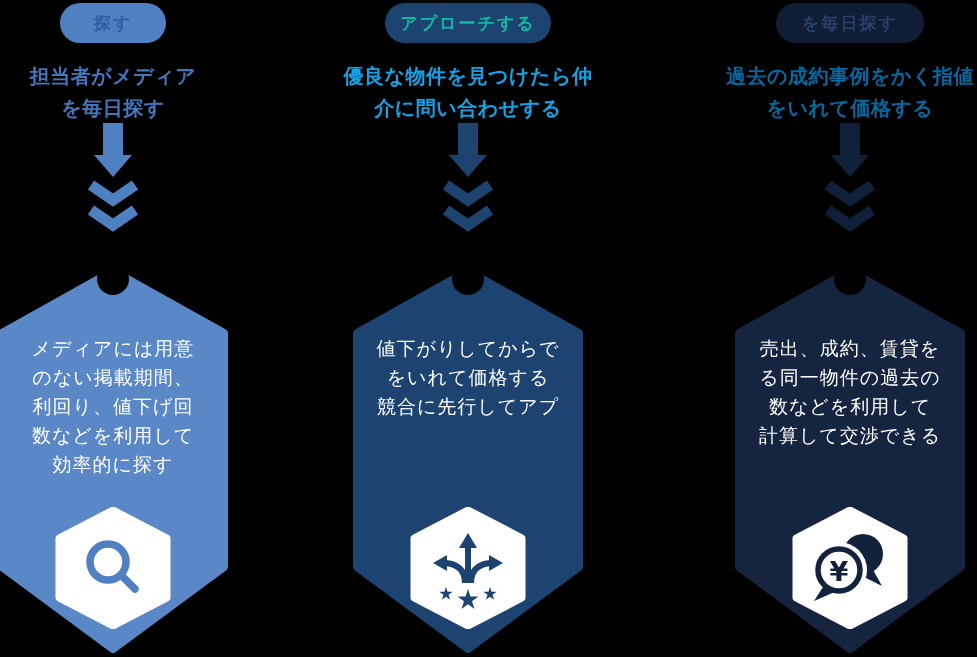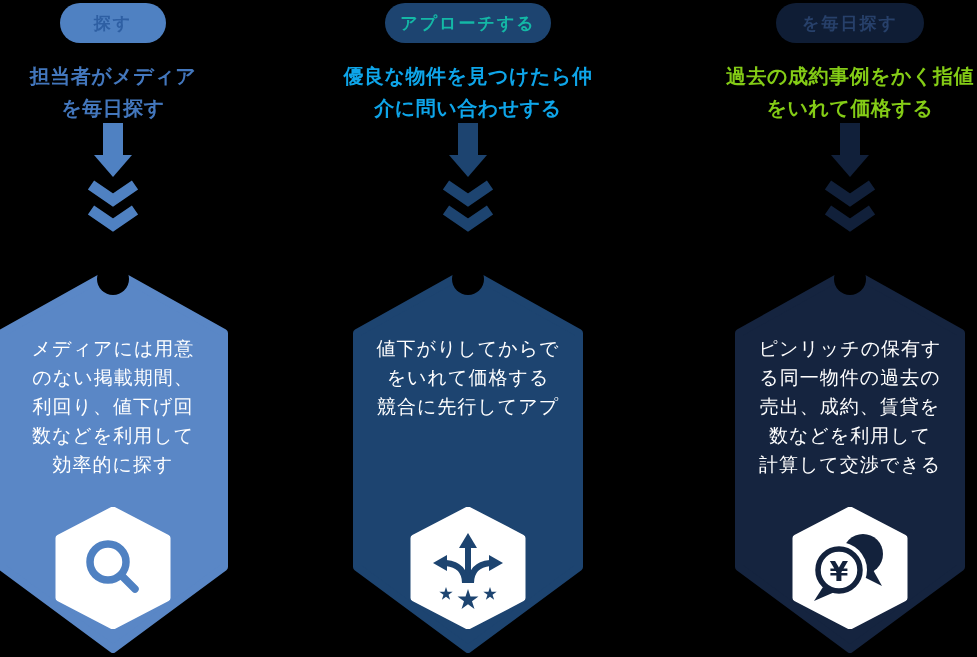--- a/index.html
+++ b/index.html
@@ -16,21 +16,21 @@
   .col1 .pill{width:106px;background:#4f81c2;color:#2e5fa3;}
   .col2 .pill{width:166px;background:#1d4470;color:#14b8a6;}
   .col3 .pill{width:148px;background:#0f1d35;color:#27406a;}
 
   .heading{position:absolute;top:46px;left:50%;transform:translateX(-50%);
            text-align:center;font-weight:bold;font-size:20px;line-height:32px;
            letter-spacing:0.5px;white-space:nowrap;margin-top:14px;}
   .heading span{display:block;}
   .col1 .heading{color:#4377bd;}
   .col2 .heading{color:#0ea5e9;}
-  .col3 .heading{color:#84cc16;}
+  .col3 .heading{color:#0369a1;}
 
   .arrow{position:absolute;top:121px;left:50%;transform:translateX(-50%);}
 
   .hexwrap{position:absolute;top:264px;left:50%;transform:translateX(-50%);
            width:230px;height:392px;}
   .hexsvg{position:absolute;top:0;left:0;}
   .hextext{position:absolute;top:70px;left:0;width:100%;text-align:center;
            color:#fff;font-size:19px;line-height:29px;letter-spacing:1px;}
   .hextext span{display:block;}
   .iconhex{position:absolute;top:243px;left:50%;transform:translateX(-50%);}
@@ -126,23 +126,22 @@
       <polygon points="11,34 49,34 30,56" fill="#11203a"></polygon>
       <path d="M8,64 L30,79 L52,64" fill="none" stroke="#11203a" stroke-width="11"></path>
       <path d="M8,89 L30,104 L52,89" fill="none" stroke="#11203a" stroke-width="11"></path>
     </svg>
     <div class="hexwrap">
       <svg class="hexsvg" width="230" height="392" viewBox="0 0 230 392">
         <polygon points="115,7 226,69 226,303 115,385 4,303 4,69" fill="#15243f" stroke="#15243f" stroke-width="8" stroke-linejoin="round"></polygon>
         <circle cx="115" cy="15" r="16" fill="#000000"></circle>
       </svg>
       <div class="hextext">
-        <span>ピンリッチの保有す</span>
+        <span>売出、成約、賃貸を</span>
         <span>る同一物件の過去の</span>
-        <span>売出、成約、賃貸を</span>
         <span>数などを利用して</span>
         <span>計算して交渉できる</span>
       </div>
       <svg class="iconhex" width="116" height="122" viewBox="0 0 116 122">
         <polygon points="58,3 112,31 112,91 58,119 4,91 4,31" fill="#ffffff" stroke="#ffffff" stroke-width="7" stroke-linejoin="round"></polygon>
         <g>
           <circle cx="71" cy="47" r="20" fill="#13223c"></circle>
           <polygon points="80,61 90,79 64,66" fill="#13223c"></polygon>
           <circle cx="47" cy="63" r="28" fill="#ffffff"></circle>
           <polygon points="31,80 22,94 45,84" fill="#13223c"></polygon>

